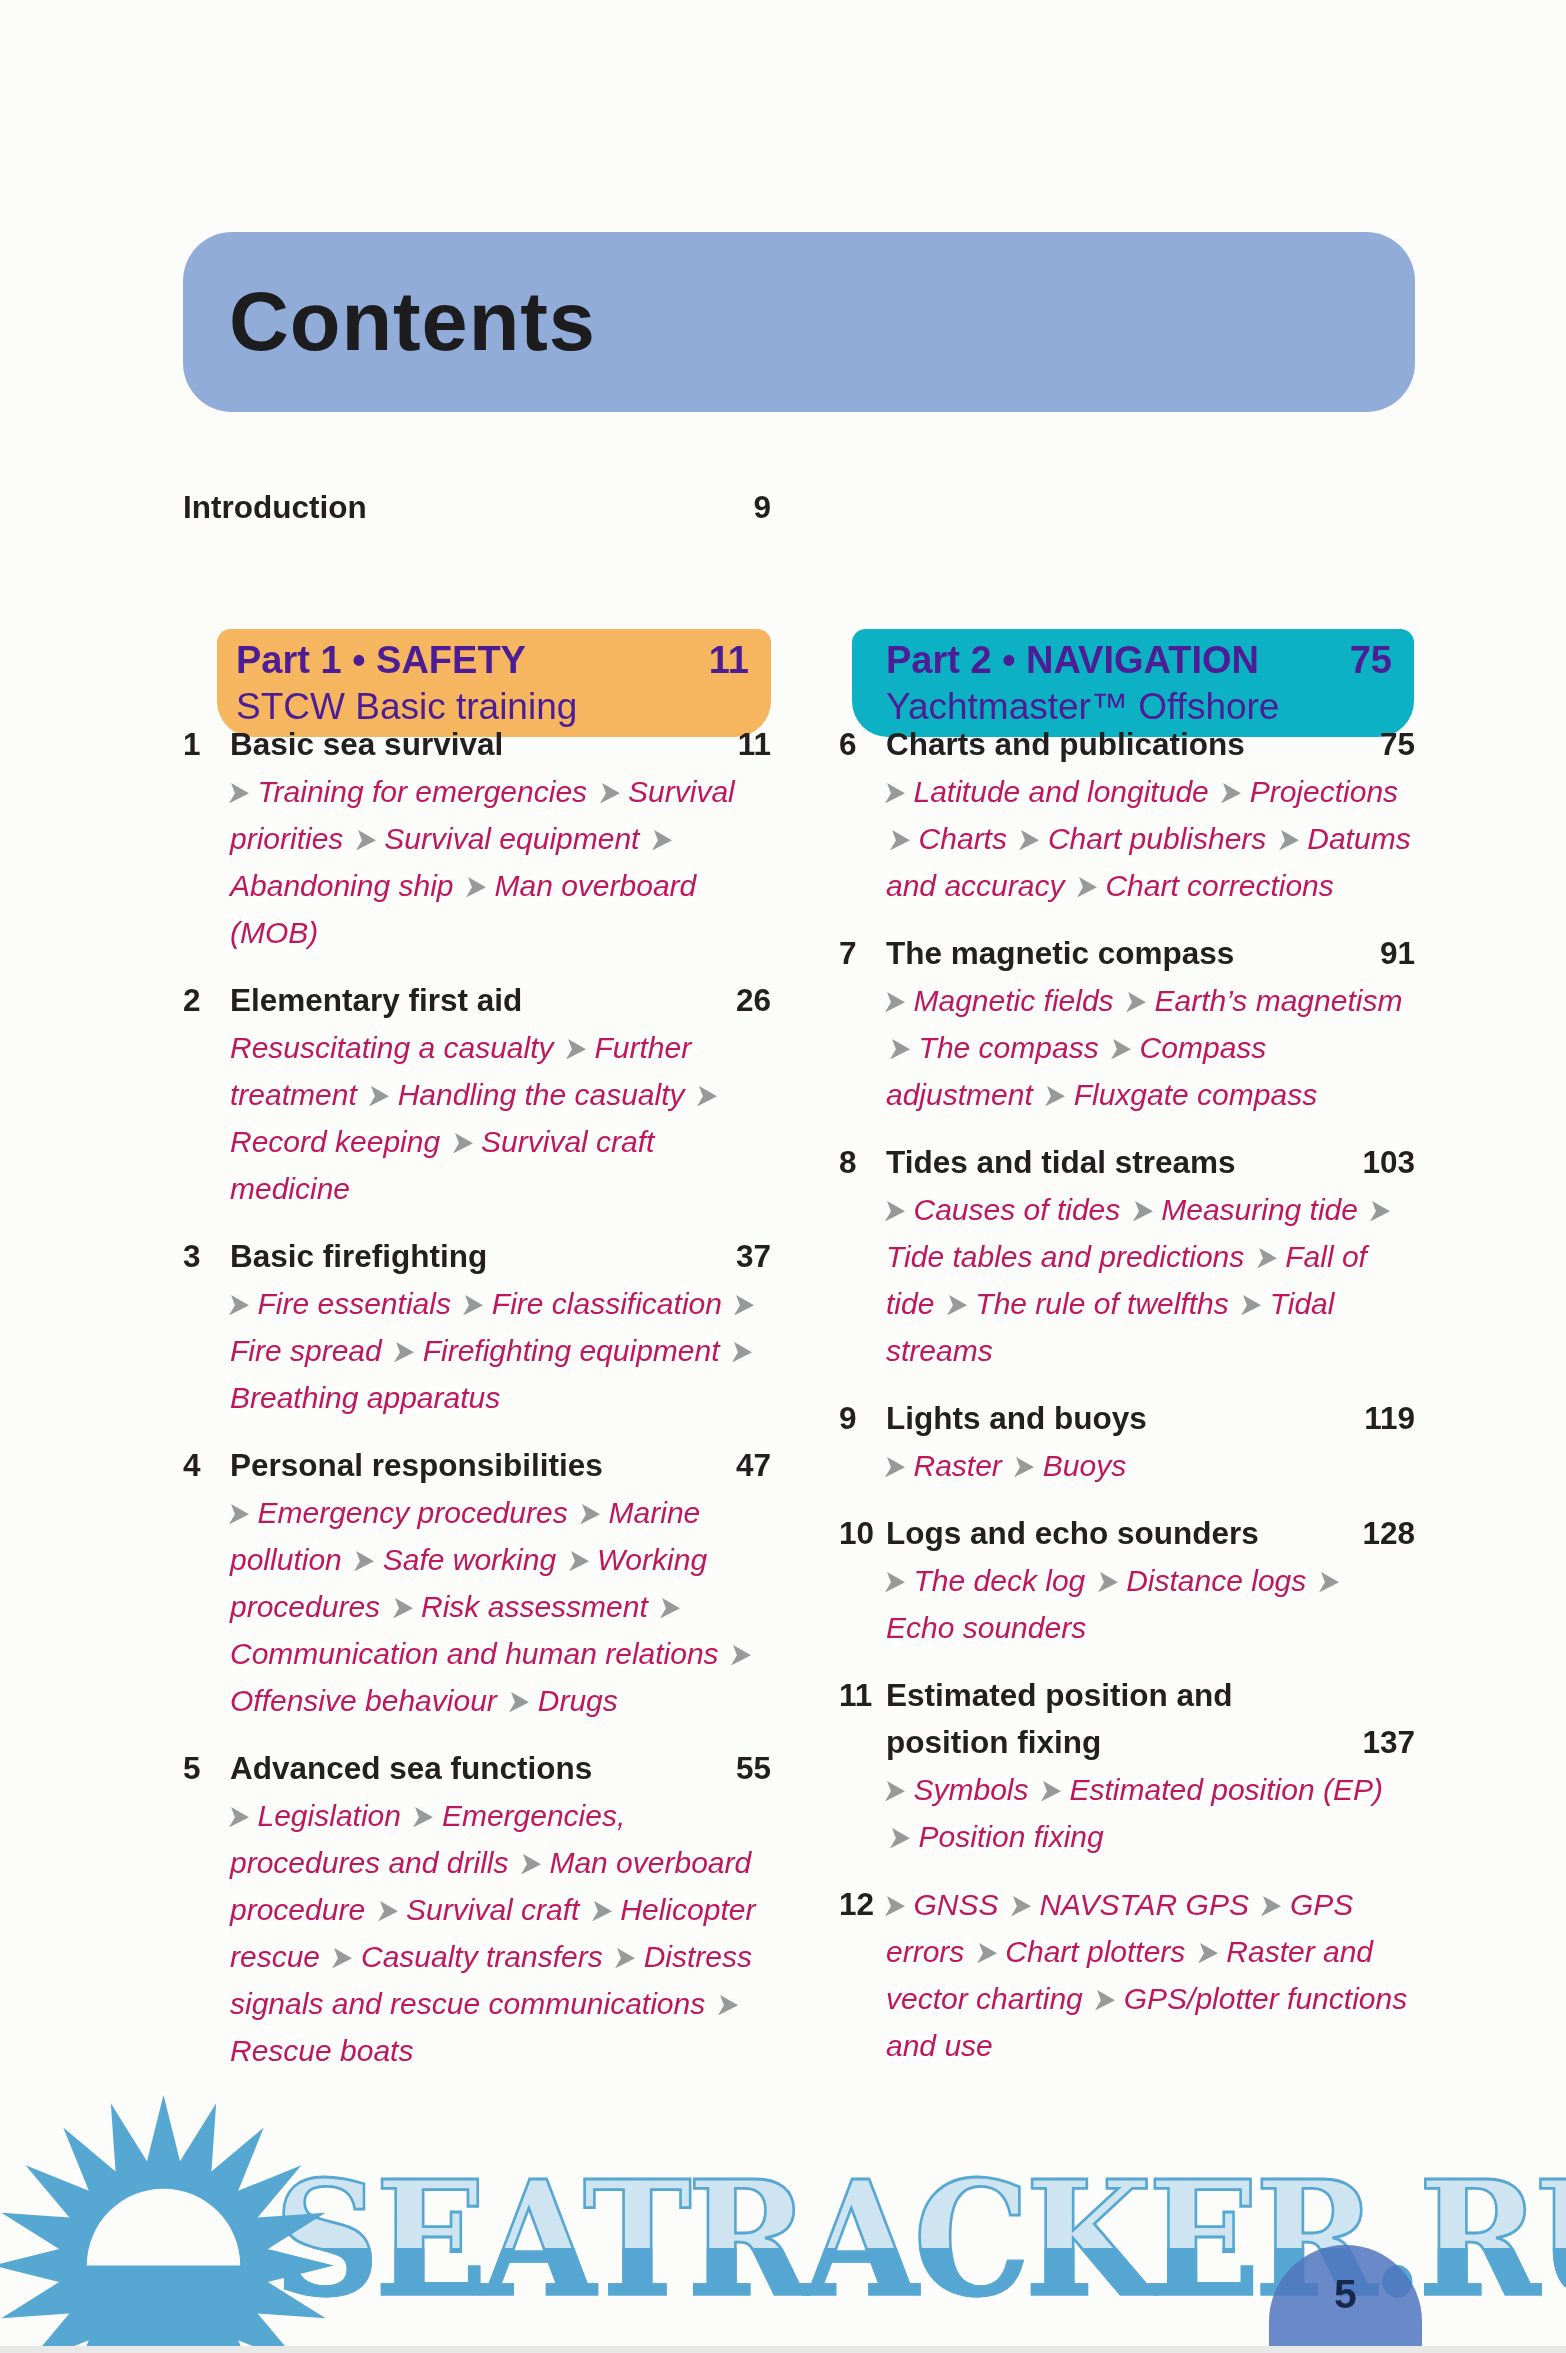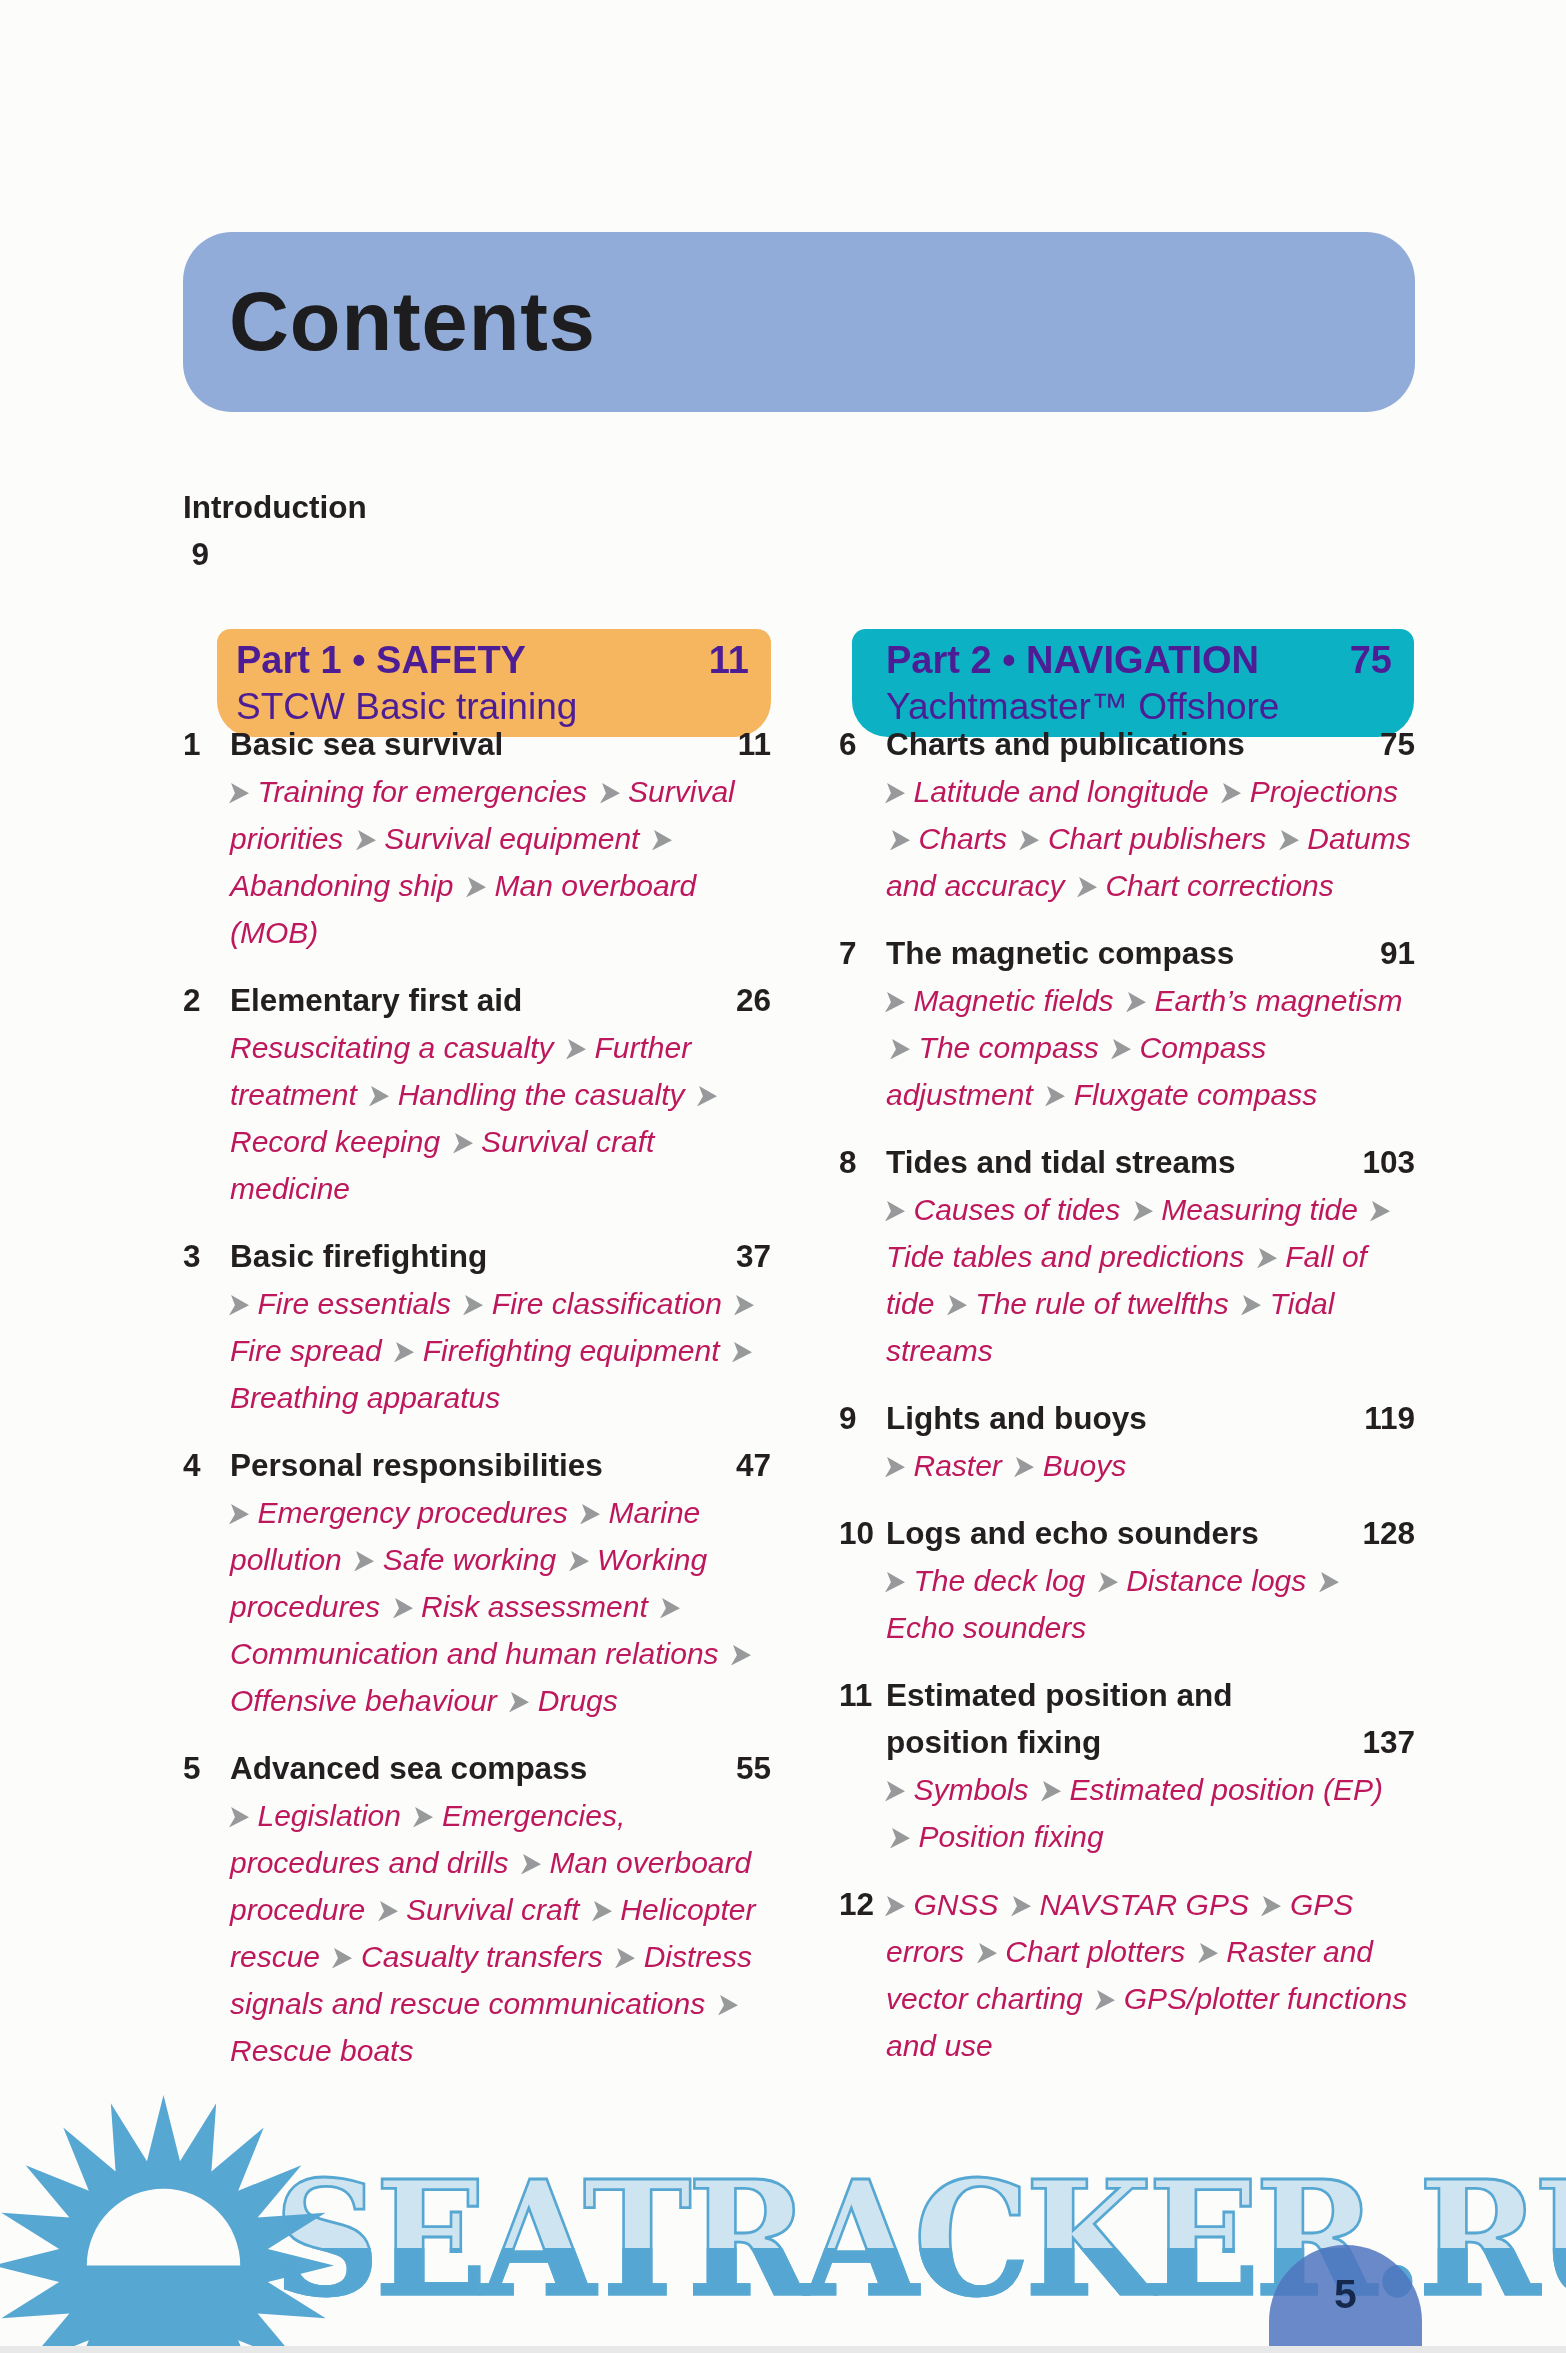--- a/index.html
+++ b/index.html
@@ -8,21 +8,21 @@
         color:#231F20;}
 
   
   .banner{position:absolute;left:183px;top:232px;width:1232px;height:180px;
           background:#92ACD9;border-radius:49px;display:flex;align-items:center;
           padding-left:46px;box-sizing:border-box;}
   .banner-title{font-size:83px;font-weight:bold;color:#1D1D1F;letter-spacing:0.9px;}
 
   
   .intro{position:absolute;left:183px;top:484px;width:588px;display:flex;
-         font-size:31.5px;font-weight:bold;line-height:47px;flex-direction:column;}
+         font-size:31.5px;font-weight:bold;line-height:47px;}
   .intro-label{flex:1;}
 
   
   .part{position:absolute;top:597px;height:108px;border-radius:13.6px 13.6px 36px 36px;
         color:#4c1d95;padding:6.8px 22px 0 19px;box-sizing:border-box;margin-top:32px;}
   .part1{left:217px;width:554px;background:#F6B55F;}
   .part2{left:852px;width:562px;background:#0CB2C4;padding-left:34px;}
   .part-row{display:flex;font-size:38px;font-weight:bold;line-height:49px;}
   .part-title{flex:1;}
   .part-sub{font-size:37px;line-height:44px;font-weight:normal;}
@@ -127,21 +127,21 @@
             <span class="ttl">Personal responsibilities</span>
             <span class="pg">47</span>
           </div>
           <div class="sub"><span class="arrow"></span><span class="topic">Emergency procedures </span><span class="arrow"></span><span class="topic">Marine pollution </span><span class="arrow"></span><span class="topic">Safe working </span><span class="arrow"></span><span class="topic">Working procedures </span><span class="arrow"></span><span class="topic">Risk assessment </span><span class="arrow"></span><span class="topic">Communication and human relations </span><span class="arrow"></span><span class="topic">Offensive behaviour </span><span class="arrow"></span><span class="topic">Drugs </span></div>
         </div>
       </div>
       <div class="item">
         <div class="num">5</div>
         <div class="body">
           <div class="trow">
-            <span class="ttl">Advanced sea compass</span>
+            <span class="ttl">Advanced sea functions</span>
             <span class="pg">55</span>
           </div>
           <div class="sub"><span class="arrow"></span><span class="topic">Legislation </span><span class="arrow"></span><span class="topic">Emergencies, procedures and drills </span><span class="arrow"></span><span class="topic">Man overboard procedure </span><span class="arrow"></span><span class="topic">Survival craft </span><span class="arrow"></span><span class="topic">Helicopter rescue </span><span class="arrow"></span><span class="topic">Casualty transfers </span><span class="arrow"></span><span class="topic">Distress signals and rescue communications </span><span class="arrow"></span><span class="topic">Rescue boats </span></div>
         </div>
       </div>
     </div>
   <div class="col col-right">
       <div class="item">
         <div class="num">6</div>
         <div class="body">

